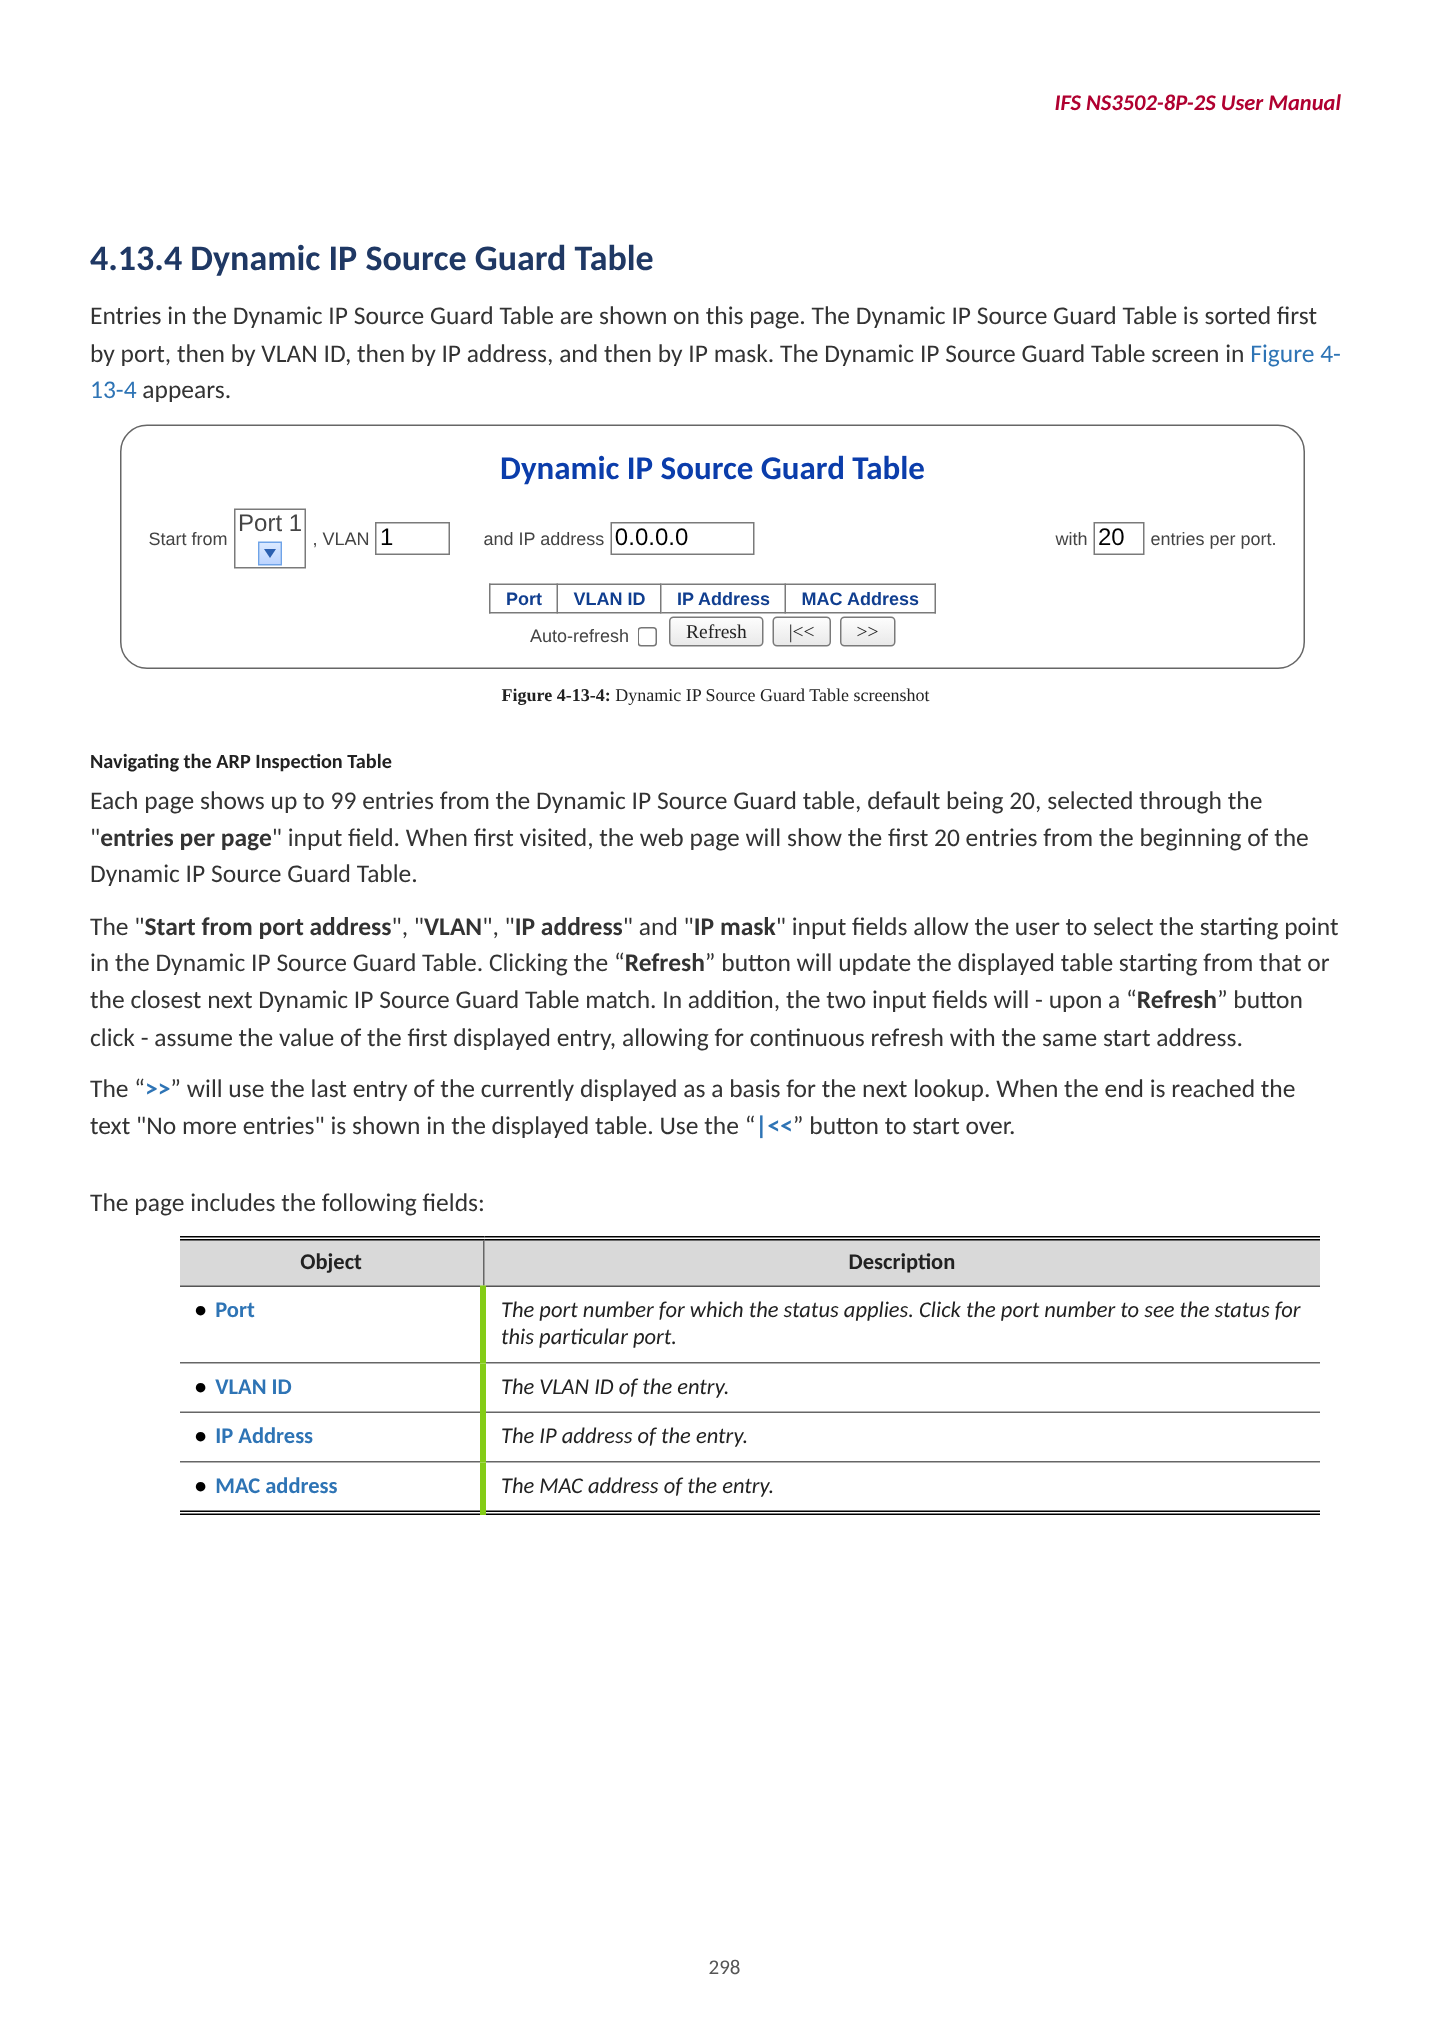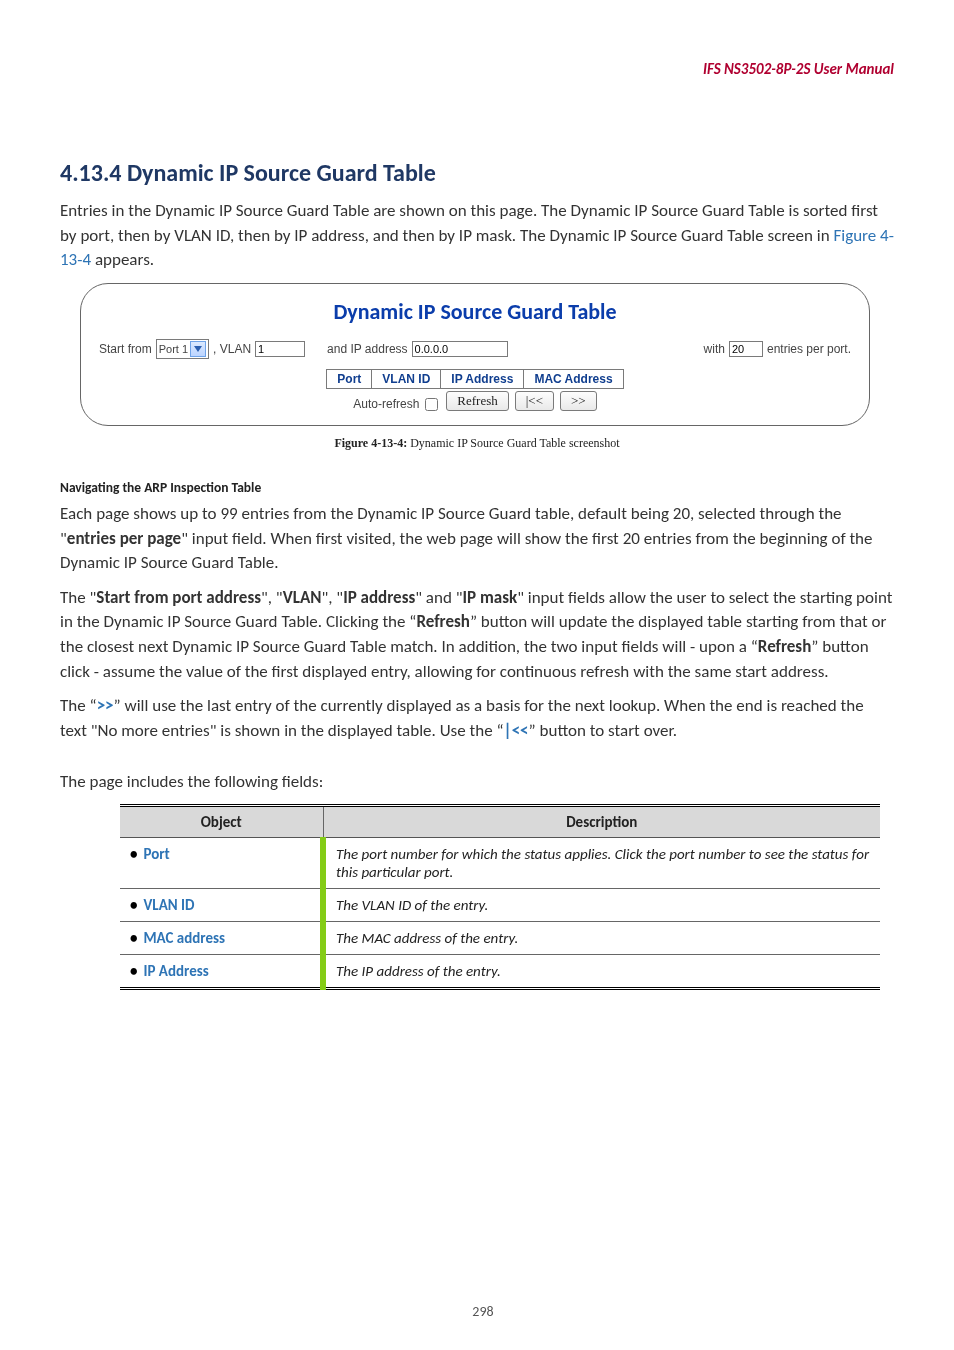--- a/index.html
+++ b/index.html
@@ -32,21 +32,21 @@
   }
   p.body {
     font-size: 17px;
     line-height: 1.45;
     margin: 0 0 10px 0;
     color: #333;
   }
   .figref { color: #2E74B5; }
   .fig-frame {
     border: 1px solid #666;
-    border-radius: 28px;
+    border-radius: 18px;
     padding: 14px 18px 14px 18px;
     margin: 10px 16px 10px 20px;
     width: 790px;
     box-sizing: border-box;
   }
   .fig-title {
     text-align: center;
     font-weight: 700;
     font-size: 22px;
     color: #0B3DAB;
@@ -57,22 +57,23 @@
     align-items: center;
     gap: 4px;
     font-family: Verdana, Geneva, sans-serif;
     font-size: 12px;
     color: #444;
     margin-bottom: 10px;
   }
   .in, .sel {
     border: 1px solid #7a7a7a;
     background: #fff;
-    font-size: 11px;
+    font-size: 16px;
     padding: 1px 2px;
+    flex-direction: column;
   }
   .sel {
     display: inline-flex;
     align-items: center;
     gap: 2px;
   }
   .sel .caret {
     background: linear-gradient(#dbe9ff, #bcd4ff);
     border: 1px solid #6fa3e8;
     width: 14px;
@@ -156,21 +157,21 @@
     padding: 6px 10px;
     font-weight: 700;
     border-top: 3px double #000;
     border-bottom: 1px solid #555;
     border-right: 1px solid #666;
   }
   table.desc thead th:last-child { border-right: none; }
   table.desc tbody td {
     padding: 7px 10px;
     border-bottom: 1px solid #666;
-    border-right: 6px solid #84cc16;
+    border-right: 4px solid #84cc16;
     vertical-align: top;
   }
   table.desc tbody td:last-child { border-right: none; font-style: italic; }
   table.desc tbody tr:last-child td { border-bottom: 3px double #000; }
   td.obj { color: #2E74B5; font-weight: 700; white-space: nowrap; width: 180px; }
   td.obj .bullet { color: #000; font-weight: 700; margin-right: 6px; }
   .pagenum {
     position: absolute;
     bottom: 30px;
     left: 12px; right: 0;
@@ -266,25 +267,25 @@
       <tbody>
         <tr>
           <td class="obj"><span class="bullet">•</span><span>Port</span></td>
           <td>The port number for which the status applies. Click the port number to see the status for this particular port.</td>
         </tr>
         <tr>
           <td class="obj"><span class="bullet">•</span><span>VLAN ID</span></td>
           <td>The VLAN ID of the entry.</td>
         </tr>
         <tr>
+          <td class="obj"><span class="bullet">•</span><span>IP Address</span></td>
+          <td>The IP address of the entry.</td>
+        </tr>
+        <tr>
           <td class="obj"><span class="bullet">•</span><span>MAC address</span></td>
           <td>The MAC address of the entry.</td>
-        </tr>
-        <tr>
-          <td class="obj"><span class="bullet">•</span><span>IP Address</span></td>
-          <td>The IP address of the entry.</td>
         </tr>
       </tbody>
     </table>
   </div>
 
   <div class="pagenum">298</div>
 </div>
 
 </body></html>

